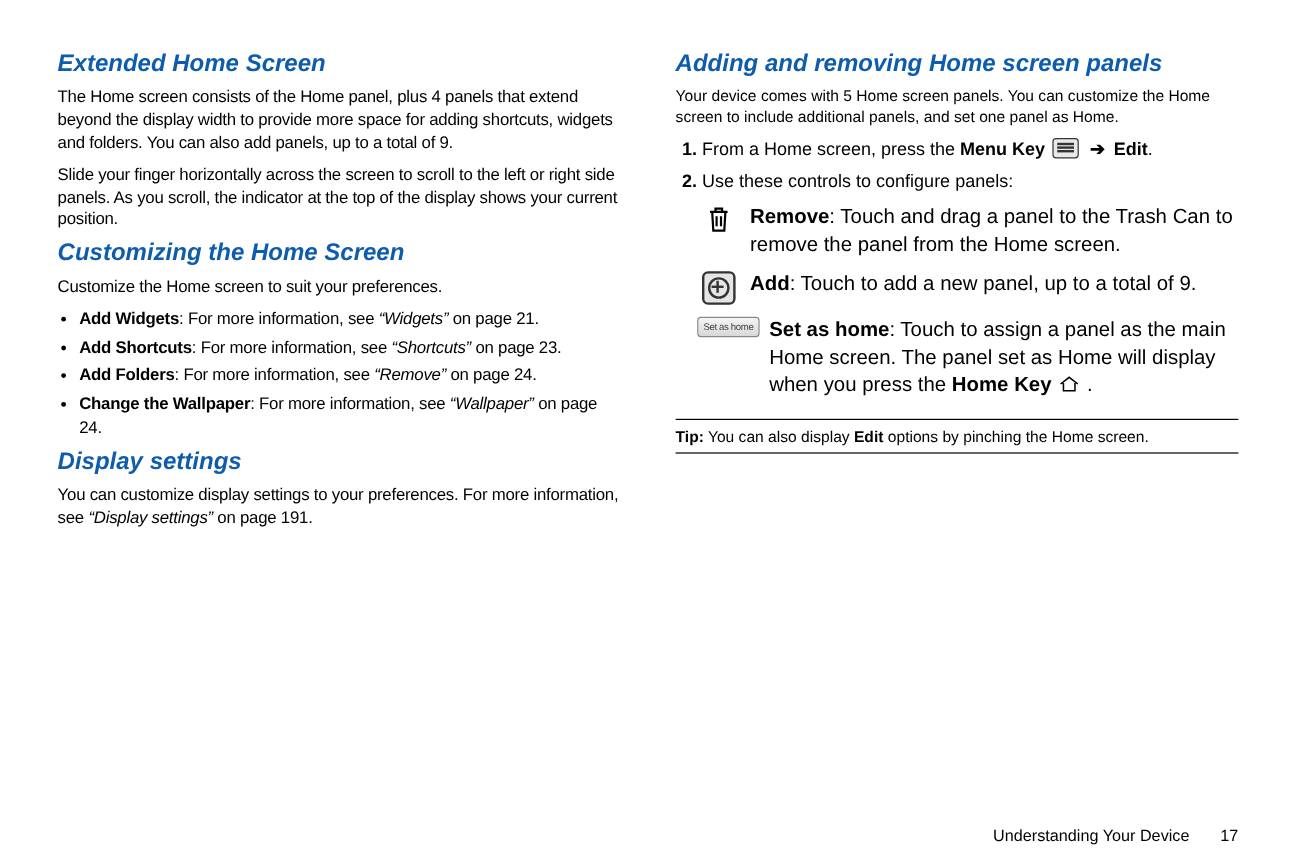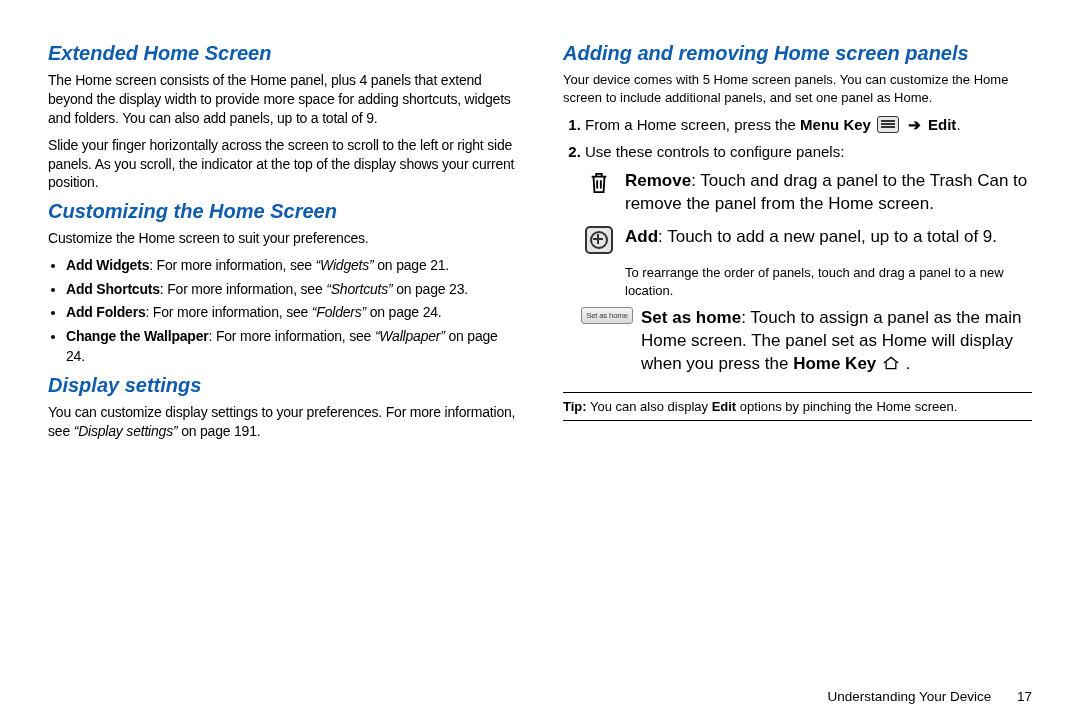--- a/index.html
+++ b/index.html
@@ -51,21 +51,21 @@
       <div class="h">Customizing the Home Screen</div>
       <p>Customize the Home screen to suit your preferences.</p>
       <ul class="bul">
         <li>
           <span class="b">Add Widgets</span><span>: For more information, see </span><span class="i">“Widgets”</span><span> on page 21.</span>
         </li>
         <li>
           <span class="b">Add Shortcuts</span><span>: For more information, see </span><span class="i">“Shortcuts”</span><span> on page 23.</span>
         </li>
         <li>
-          <span class="b">Add Folders</span><span>: For more information, see </span><span class="i">“Folders”</span><span> on page 24.</span>
+          <span class="b">Add Folders</span><span>: For more information, see </span><span class="i">“Remove”</span><span> on page 24.</span>
         </li>
         <li>
           <span class="b">Change the Wallpaper</span><span>: For more information, see </span><span class="i">“Wallpaper”</span><span> on page 24.</span>
         </li>
       </ul>
 
       <div class="h">Display settings</div>
       <p>
         <span>You can customize display settings to your preferences. For more information, see </span><span class="i">“Display settings”</span><span> on page 191.</span>
       </p>
@@ -101,21 +101,20 @@
             <div class="ctrl-ico">
               <span class="plusbox">
                   <span class="plusbox-inner"></span>
                 </span>
             </div>
             <div class="ctrl-txt">
               <span class="b">Add</span><span>: Touch to add a new panel, up to a total of 9.</span>
             </div>
           </div>
 
-          <p class="indent" style="margin-left:40px">To rearrange the order of panels, touch and drag a panel to a new location.</p>
 
           <div class="ctrl-row">
             <div class="ctrl-ico" style="width:44px;flex:0 0 44px">
               <span class="sethome">Set as home</span>
             </div>
             <div class="ctrl-txt">
               <span class="b">Set as home</span><span>: Touch to assign a panel as the main Home screen. The panel set as Home will display when you press the </span><span class="b">Home Key</span>
               <span class="home-key">
                 <svg viewBox="0 0 24 20">
                     <path fill="none" stroke="#000" stroke-width="1.6" d="M3 10l9-7 9 7M6 9v8h12V9"></path>

